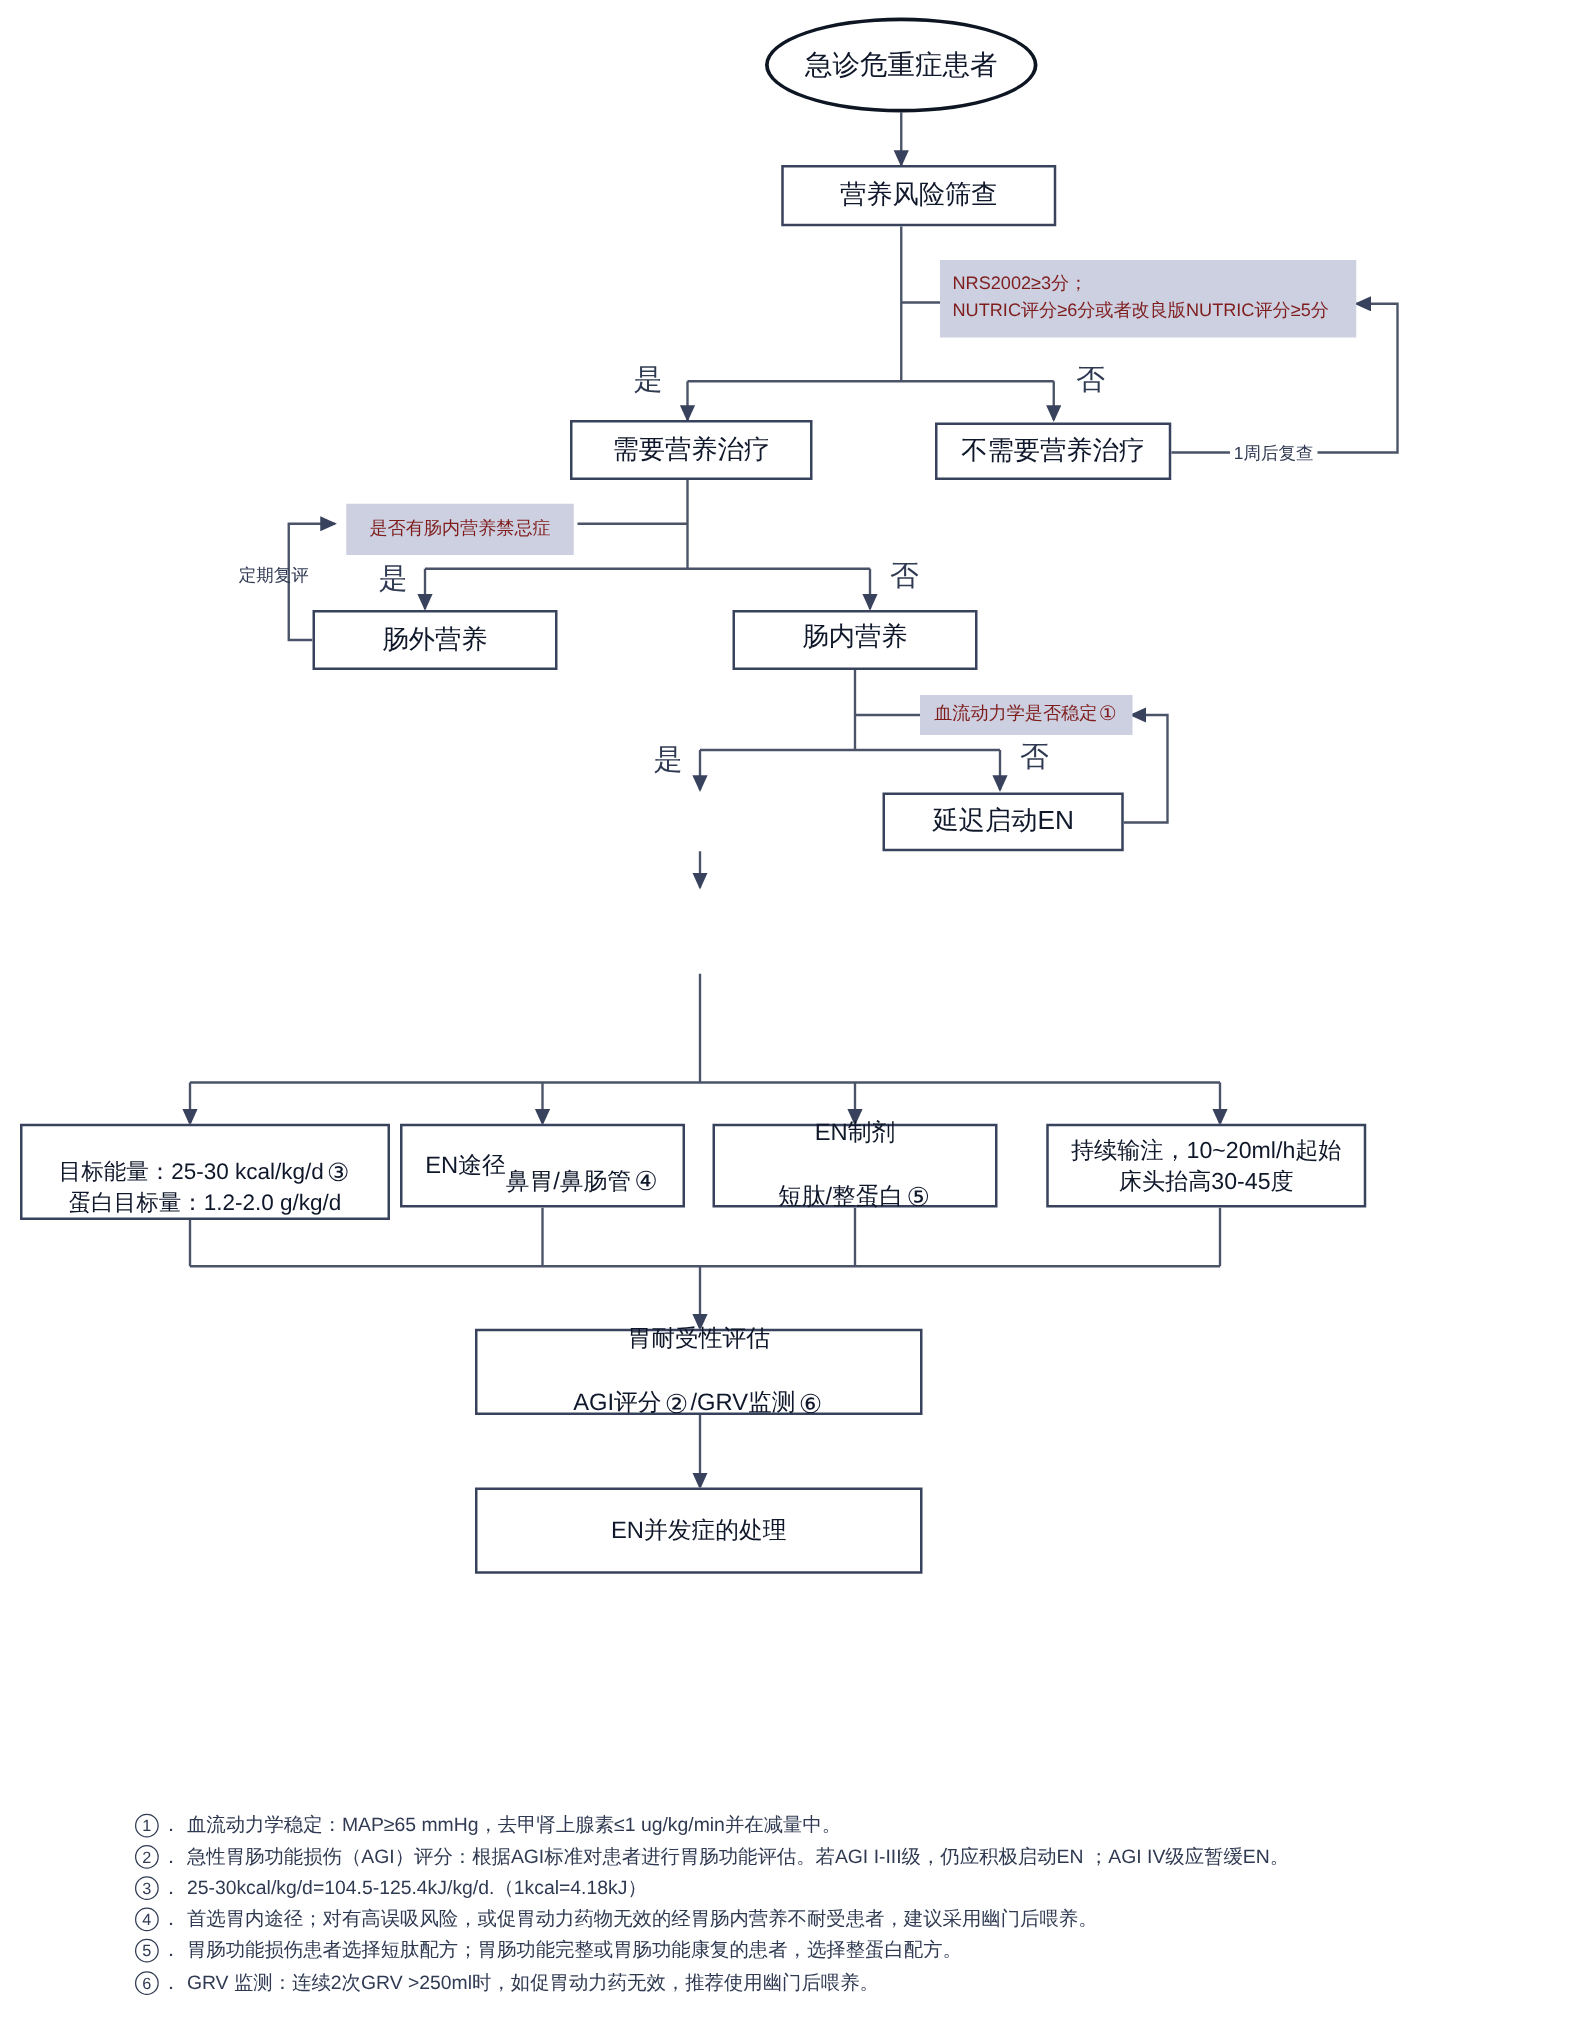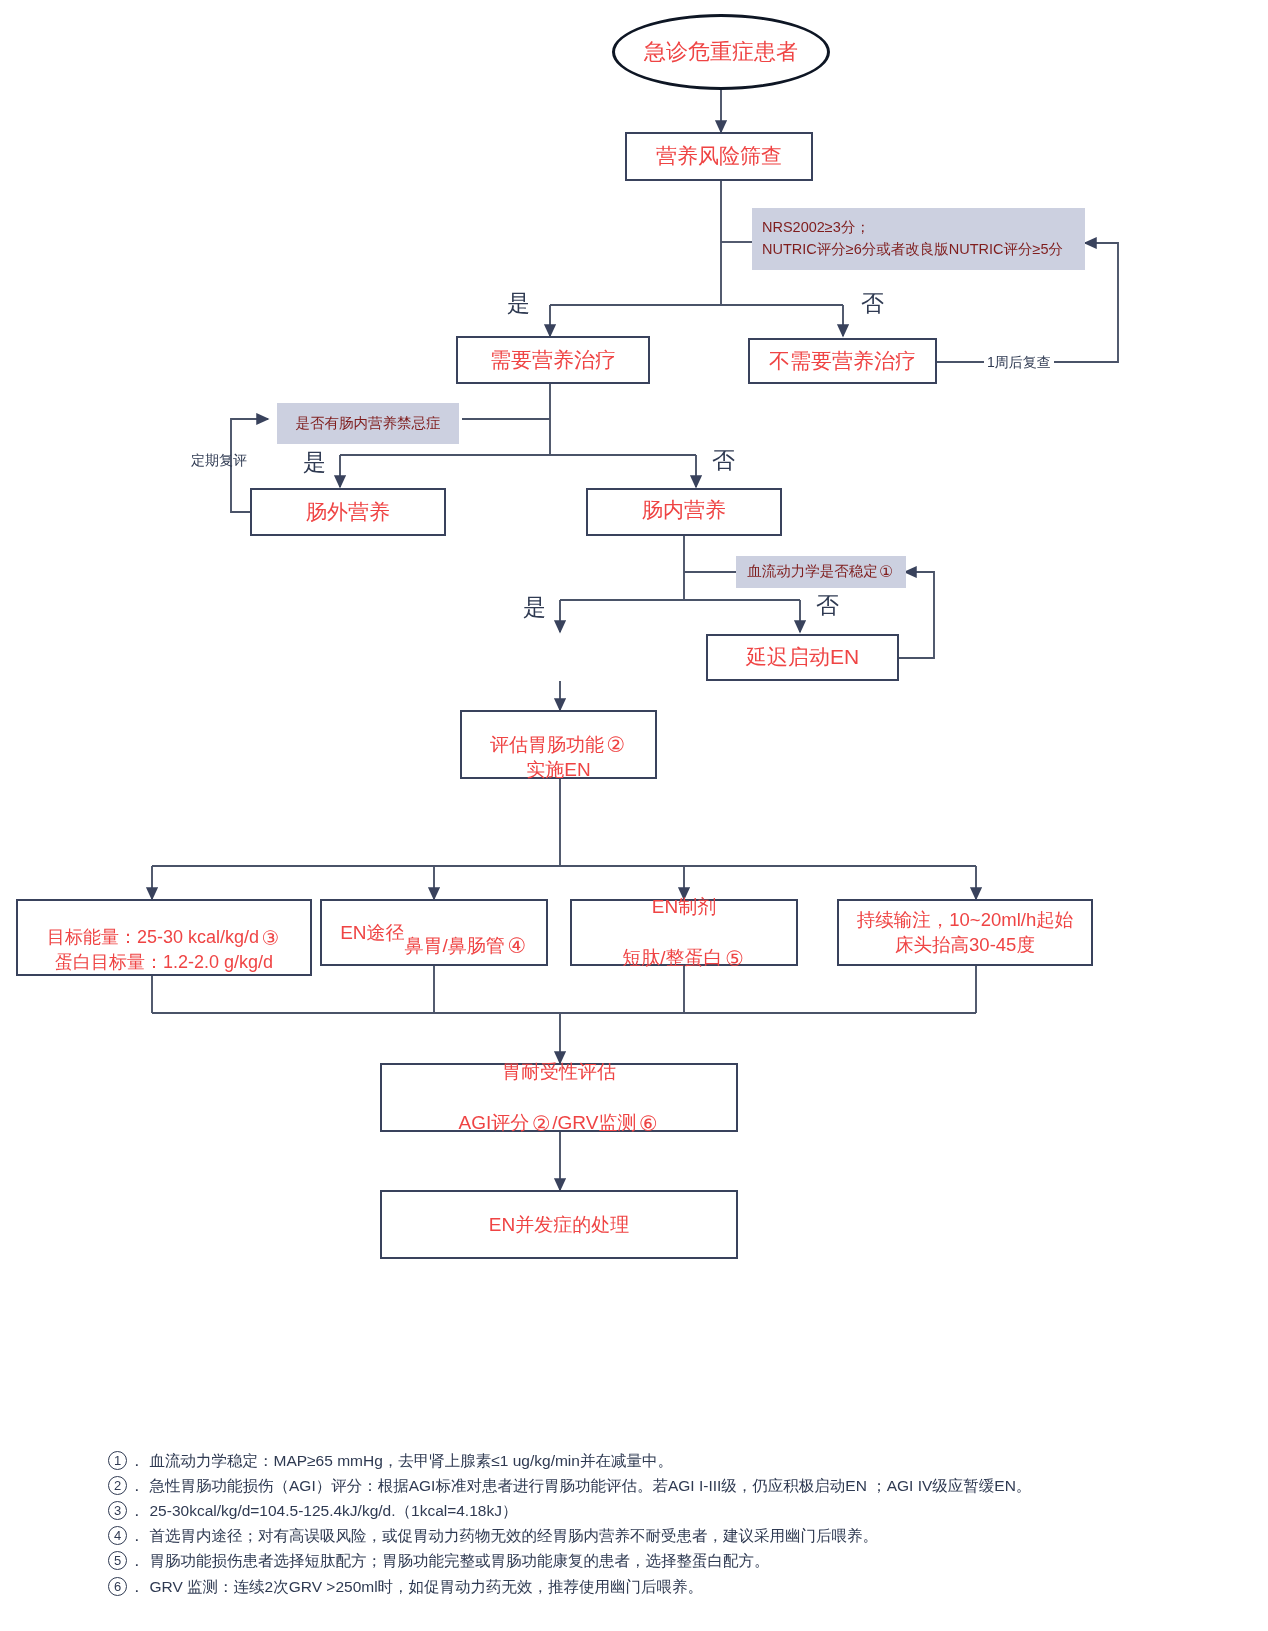--- a/index.html
+++ b/index.html
@@ -27,21 +27,21 @@
     pointer-events: none;
   }
   .node {
     position: absolute;
     display: flex;
     align-items: center;
     justify-content: center;
     text-align: center;
     background: #ffffff;
     border: 2px solid #39425c;
-    color: #ef4444;
+    color: #0f172a;
     line-height: 1.35;
     white-space: pre-line;
   }
   .node.oval {
     border-radius: 50%;
     border: 3px solid #0e1624;
   }
   .cond {
     position: absolute;
     display: flex;
@@ -159,21 +159,21 @@
       <path d="M976,966 L976,1013"></path>
       <path d="M152,1013 L976,1013"></path>
       <path d="M560,1013 L560,1063" marker-end="url(#ah)"></path>
 
       <path d="M560,1132 L560,1190" marker-end="url(#ah)"></path>
     </g>
   </svg>
 
   <div class="node oval" style="left:612px; top:14px; width:218px; height:76px; font-size:22px;">急诊危重症患者</div>
 
-  <div class="node" style="left:625px; top:132px; width:188px; height:49px; font-size:21px;">营养风险筛查</div>
+  <div class="node" style="left:625px; top:132px; width:220px; height:49px; font-size:21px;">营养风险筛查</div>
 
   <div class="cond" style="left:752px; top:208px; width:333px; height:62px; font-size:14.5px; flex-direction:column; align-items:flex-start; justify-content:center;">
     <span>NRS2002≥3分；</span>
     <span>NUTRIC评分≥6分或者改良版NUTRIC评分≥5分</span>
   </div>
 
   <div class="lbl yesno" style="left:507px; top:288px;">是</div>
   <div class="lbl yesno" style="left:861px; top:288px;">否</div>
 
   <div class="node" style="left:456px; top:336px; width:194px; height:48px; font-size:21px;">需要营养治疗</div>
@@ -196,26 +196,20 @@
   <div class="cond" style="left:736px; top:556px; width:170px; height:32px; font-size:14.5px; justify-content:center;">
     <span>血流动力学是否稳定</span><span class="circnum" style="border:none; font-size:16px; margin-left:0;">①</span>
   </div>
 
   <div class="lbl yesno" style="left:523px; top:592px;">是</div>
   <div class="lbl yesno" style="left:816px; top:590px;">否</div>
 
 
   <div class="node" style="left:706px; top:634px; width:193px; height:47px; font-size:21px;">延迟启动EN</div>
 
-  <div class="node" style="left:460px; top:710px; width:197px; height:69px; font-size:19px; flex-direction:column;">
-    <div>
-      <span>评估胃肠功能</span><span class="circnum" style="border:none; font-size:21px;">②</span>
-    </div>
-    <div>实施EN</div>
-  </div>
 
   <div class="node" style="left:16px; top:899px; width:296px; height:77px; font-size:18px; flex-direction:column; align-items:center;">
     <div>
       <span>目标能量：25-30 kcal/kg/d</span><span class="circnum" style="border:none; font-size:20px;">③</span>
     </div>
     <div>蛋白目标量：1.2-2.0 g/kg/d</div>
   </div>
 
   <div class="node" style="left:320px; top:899px; width:228px; height:67px; font-size:19px; flex-direction:row;">
     <div>EN途径</div>

